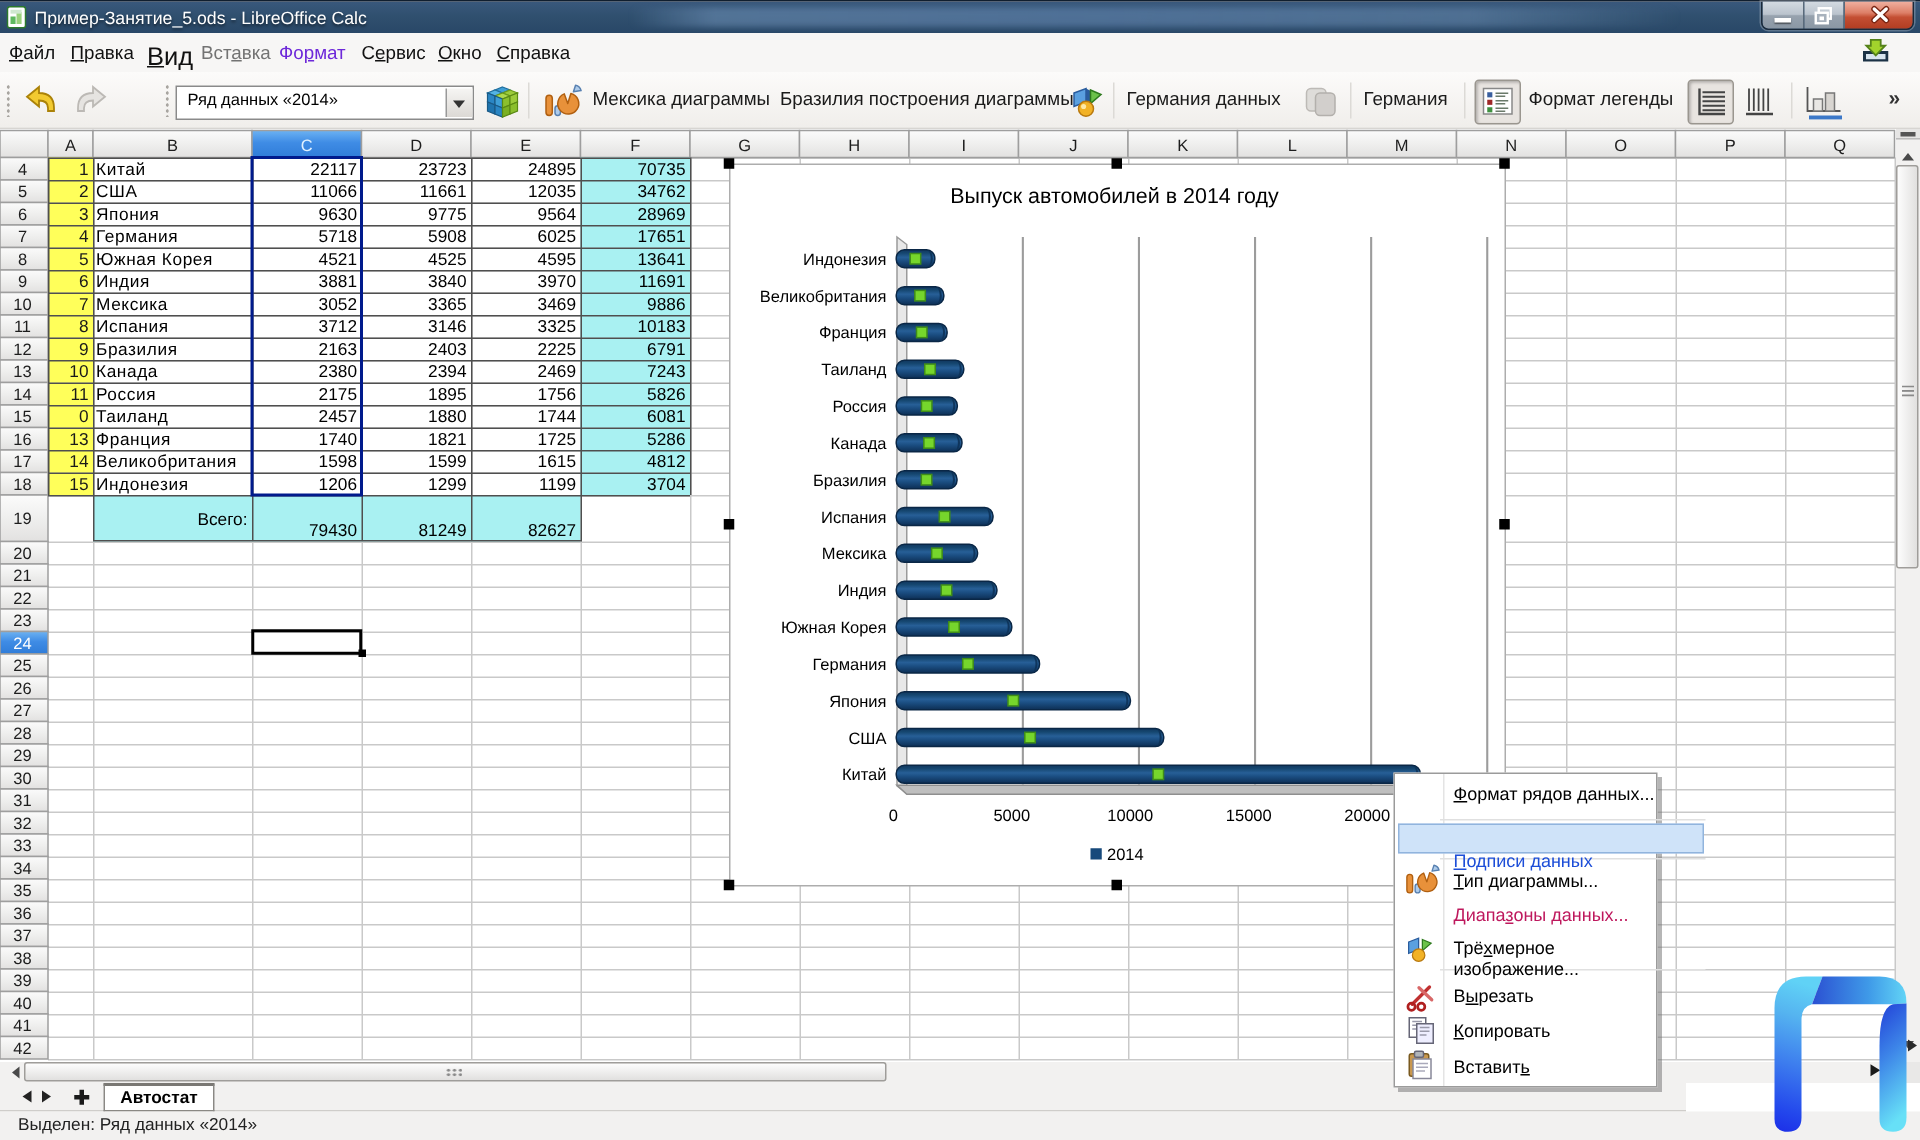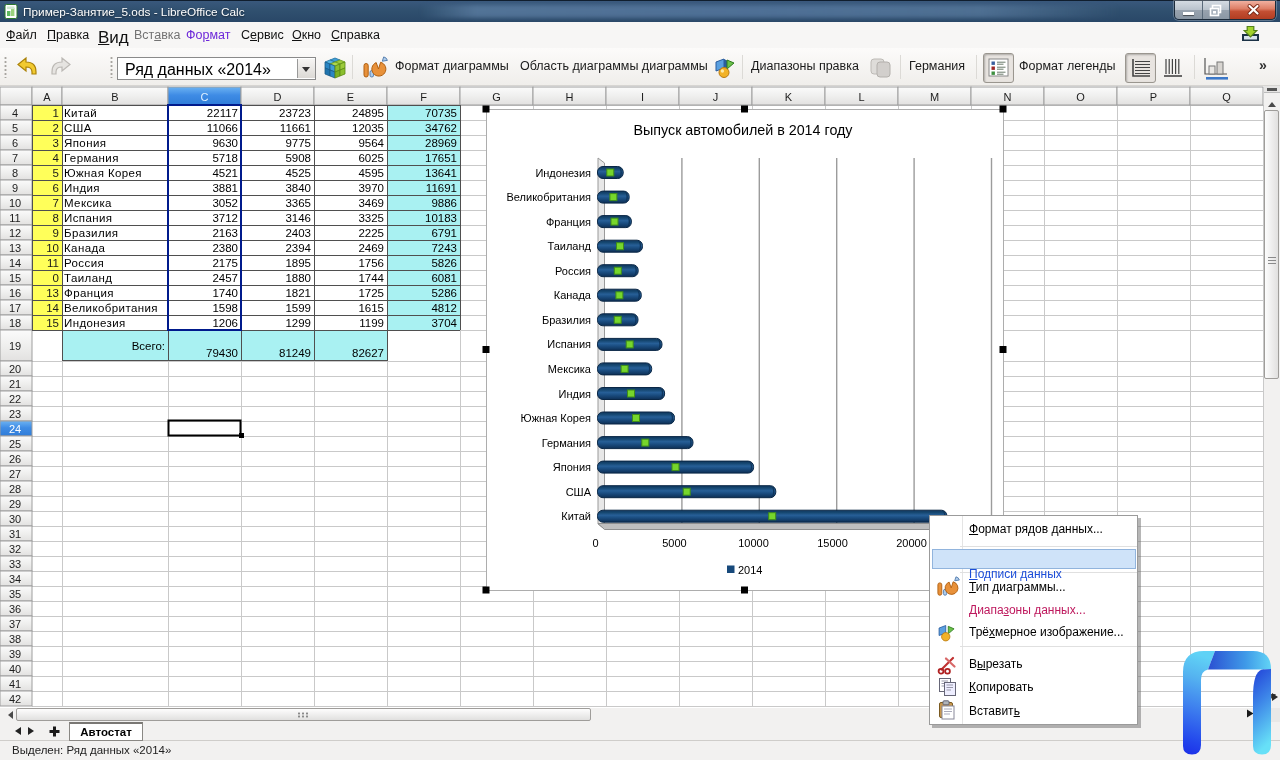--- a/index.html
+++ b/index.html
@@ -52,21 +52,21 @@
     <div class="abs" style="left:0;top:48px;width:1280px;height:38px;background:linear-gradient(180deg,#fcfbfa,#f0eeeb);border-bottom:1px solid #d7d5d2">
       <div class="abs" style="left:4px;top:8px;width:3px;height:22px;background-image:radial-gradient(circle,#a8a5a0 1px,transparent 1.2px);background-size:3px 4px"></div>
       <div class="abs" style="left:110px;top:8px;width:3px;height:22px;background-image:radial-gradient(circle,#a8a5a0 1px,transparent 1.2px);background-size:3px 4px"></div>
       <svg class="abs" style="left:14px;top:7px" width="26" height="24">
         <path d="M22 17 Q22 7 12 7 L12 3 L4 9.5 L12 16 L12 12 Q18 12 18 17 L18 19 L22 19 Z" fill="#f2ca30" stroke="#ab8208" stroke-width="1.2"></path>
       </svg>
       <svg class="abs" style="left:48px;top:7px" width="26" height="24">
         <path d="M4 17 Q4 7 14 7 L14 3 L22 9.5 L14 16 L14 12 Q8 12 8 17 L8 19 L4 19 Z" fill="#e6e4e1" stroke="#bcb9b5" stroke-width="1.2"></path>
       </svg>
       <div class="abs" style="left:117px;top:9px;width:199px;height:23px;background:#fff;border:1px solid #8a8a8a">
-        <div class="abs" style="left:7px;top:3px;font-size:16px;color:#000">Ряд данных «2014»</div>
+        <div class="abs" style="left:7px;top:3px;font-size:11px;color:#000">Ряд данных «2014»</div>
         <div class="abs" style="left:179px;top:1px;width:18px;height:19px;background:linear-gradient(180deg,#f6f5f3,#dcd9d5);border-left:1px solid #999"></div>
         <div class="abs" style="left:184px;top:9px;width:0;height:0;border:4px solid transparent;border-top:5px solid #333"></div>
       </div>
       <svg class="abs" style="left:322px;top:8px" width="26" height="25">
         <polygon points="13,2 18,4 13,6 8,4" fill="#3e9ed6" stroke="#1f6f9e" stroke-width="0.8"></polygon>
         <polygon points="18,4 23,6 18,8 13,6" fill="#9ccb3b" stroke="#6a9a1a" stroke-width="0.8"></polygon>
         <polygon points="8,4 13,6 8,8 3,6" fill="#54b4e4" stroke="#1f6f9e" stroke-width="0.8"></polygon>
         <polygon points="13,6 18,8 13,10 8,8" fill="#aed84e" stroke="#6a9a1a" stroke-width="0.8"></polygon>
         <polygon points="3,6 8,8 8,14 3,12" fill="#2a86c4" stroke="#1a5a86" stroke-width="0.8"></polygon>
         <polygon points="8,8 13,10 13,16 8,14" fill="#3e9ed6" stroke="#1a5a86" stroke-width="0.8"></polygon>
@@ -77,31 +77,31 @@
         <polygon points="13,16 18,14 18,20 13,22" fill="#7ab024" stroke="#5a8a14" stroke-width="0.8"></polygon>
         <polygon points="18,14 23,12 23,18 18,20" fill="#8bbf2e" stroke="#5a8a14" stroke-width="0.8"></polygon>
       </svg>
       <div class="abs" style="left:352px;top:7px;width:1px;height:24px;background:#dcdad6"></div>
       <svg class="abs" style="left:362px;top:8px" width="26" height="24">
         <rect x="2" y="7.5" width="4.2" height="13.5" rx="2.1" fill="#e8913a" stroke="#b05f10" stroke-width="1"></rect>
         <rect x="8" y="14.5" width="3.6" height="6.5" rx="1.8" fill="#aecbea" stroke="#5880b0" stroke-width="1"></rect>
         <path d="M16.5 13 L18.6 6.3 A7 7 0 1 1 14.2 6.6 Z" fill="#e8913a" stroke="#b05f10" stroke-width="1" stroke-linejoin="round"></path>
         <path d="M20.3 5.2 L21.7 0.9 A4.8 4.8 0 0 1 25.4 4.4 Z" fill="#aecbea" stroke="#5880b0" stroke-width="1" stroke-linejoin="round"></path>
       </svg>
-      <div class="abs" style="left:395px;top:11px;font-size:12.5px;color:#1a1a1a">Формат диаграммы</div>
-      <div class="abs" style="left:520px;top:11px;font-size:12.5px;color:#1a1a1a">Область диаграммы диаграммы</div>
+      <div class="abs" style="left:395px;top:11px;font-size:12.5px;color:#1a1a1a">Мексика диаграммы</div>
+      <div class="abs" style="left:520px;top:11px;font-size:12.5px;color:#1a1a1a">Бразилия построения диаграммы</div>
       <svg class="abs" style="left:713px;top:8px" width="25" height="24">
         <polygon points="3,6 11,3 11,12 3,15" fill="#5aa0e0" stroke="#2b5d9e" stroke-width="1"></polygon>
         <polygon points="11,3 15,5 15,14 11,12" fill="#2b5d9e"></polygon>
         <path d="M14 4 L21 7 L14 13 Z" fill="#6cc24a" stroke="#2e7a1e" stroke-width="1"></path>
         <circle cx="11" cy="16.5" r="5" fill="#f2b226" stroke="#b97a10" stroke-width="1"></circle>
         <circle cx="9.4" cy="15" r="1.7" fill="#fde9a8"></circle>
       </svg>
       <div class="abs" style="left:742px;top:7px;width:1px;height:24px;background:#dcdad6"></div>
-      <div class="abs" style="left:751px;top:11px;font-size:12.5px;color:#1a1a1a">Диапазоны правка</div>
+      <div class="abs" style="left:751px;top:11px;font-size:12.5px;color:#1a1a1a">Германия данных</div>
       <svg class="abs" style="left:868px;top:8px" width="26" height="24">
         <rect x="3" y="3" width="13" height="15" rx="3" fill="#dedcd9" stroke="#bdbab6" stroke-width="1"></rect>
         <rect x="9" y="6" width="13" height="15" rx="3" fill="#d2cfcc" stroke="#b3b0ac" stroke-width="1"></rect>
       </svg>
       <div class="abs" style="left:900px;top:7px;width:1px;height:24px;background:#dcdad6"></div>
       <div class="abs" style="left:909px;top:11px;font-size:12.5px;color:#1a1a1a">Германия</div>
       <div class="abs" style="left:976px;top:7px;width:1px;height:24px;background:#dcdad6"></div>
       <div class="abs" style="left:983px;top:5px;width:31px;height:30px;background:#e8e4e0;border:1px solid #9a968f;border-radius:3px;box-shadow:inset 1px 1px 2px rgba(0,0,0,.25)"></div>
       <svg class="abs" style="left:988px;top:10px" width="22" height="20">
         <rect x="1" y="1" width="19" height="17" fill="#fff" stroke="#888" stroke-width="1"></rect>
@@ -128,21 +128,21 @@
         <rect x="4" y="21" width="22" height="2.6" fill="#3c78c8"></rect>
       </svg>
       <div class="abs" style="left:1259px;top:9px;font-size:14px;font-weight:bold;color:#333">»</div>
     </div>
     <div class="abs" style="left:0;top:708px;width:1264px;height:14px;background:#f2f1f0">
       <div class="abs" style="left:4px;top:3px;width:0;height:0;border:4px solid transparent;border-right:5px solid #4a4a4a"></div>
       <div class="abs" style="left:16px;top:0px;width:575px;height:13px;background:linear-gradient(180deg,#fdfdfd,#e1e0df);border:1px solid #9f9d9a;border-radius:2px"></div>
       <div class="abs" style="left:297px;top:4px;width:11px;height:6px;background-image:radial-gradient(circle,#8a8a8a 1px,transparent 1.2px);background-size:4px 3px"></div>
     </div>
     <div class="abs" style="left:1264px;top:708px;width:16px;height:14px;background:#e9e8e7"></div>
-    <div class="abs" style="left:0;top:722px;width:1280px;height:19px;background:#f2f1f0;border-bottom:1px solid #cfcdca">
+    <div class="abs" style="left:0;top:722px;width:1124px;height:19px;background:#f2f1f0;border-bottom:1px solid #cfcdca">
       <div class="abs" style="left:11px;top:5px;width:0;height:0;border:4.5px solid transparent;border-right:6px solid #222"></div>
       <div class="abs" style="left:28px;top:5px;width:0;height:0;border:4.5px solid transparent;border-left:6px solid #222"></div>
       <svg class="abs" style="left:49px;top:4px" width="11" height="11">
         <path d="M5.5 0.5 V10.5 M0.5 5.5 H10.5" stroke="#1a1a1a" stroke-width="3"></path>
       </svg>
       <div class="abs" style="left:69px;top:0px;width:74px;height:19px;background:#fff;border:1px solid #8a8884;border-top:2px solid #7a7874;text-align:center;font-size:11.5px;font-weight:bold;color:#000;line-height:16px">Автостат</div>
     </div>
     <div class="abs" style="left:0;top:741px;width:1280px;height:19px;background:#f2f1f0">
       <div class="abs" style="left:12px;top:3px;font-size:11.5px;color:#222">Выделен: Ряд данных «2014»</div>
     </div>
@@ -521,21 +521,21 @@
       <rect x="999.5" y="346.0" width="7" height="7" fill="#000"></rect>
       <rect x="999.5" y="586.5" width="7" height="7" fill="#000"></rect>
       <path d="M1247 709.5 l6.5 4 -6.5 4 z" fill="#1a1a1a"></path>
       <g>
         <path d="M1183 746 L1183 672 Q1183 651 1204 651 L1215 651 L1208 669.5 Q1201 671 1201 680 L1201 745 Q1201 754.5 1192 754.5 Q1183 754.5 1183 746 Z" fill="url(#lgA)"></path>
         <path d="M1215 651 L1253 651 Q1271 651 1271 669 L1262 669.5 L1208 669.5 Z" fill="url(#lgB)"></path>
         <path d="M1262 669.5 L1271 669 L1271 745 Q1271 754.5 1262 754.5 Q1253 754.5 1253 746 L1253 697 Q1253 672 1262 669.5 Z" fill="url(#lgC)"></path>
       </g>
       <path d="M1272 693 l6 4 -6 4 z" fill="#2a2a2a"></path>
     </svg>
-    <div class="abs" style="left:929px;top:515px;width:209px;height:210px;background:#fff;border:1px solid #9b9b9b;box-shadow:3px 3px 0 rgba(110,110,110,.5);z-index:20">
+    <div class="abs" style="left:929px;top:515px;width:176px;height:210px;background:#fff;border:1px solid #9b9b9b;box-shadow:3px 3px 0 rgba(110,110,110,.5);z-index:20">
       <div class="abs" style="left:32px;top:0;width:1px;height:208px;background:#e4e4e4"></div>
       <div class="abs" style="left:2px;top:33px;width:204px;height:20px;background:#cfe3f9;border:1px solid #91b4dd"></div>
       <div class="abs" style="left:39px;top:6px;font-size:12px;color:#000;z-index:2"><u>Ф</u>ормат рядов данных...</div>
       <div class="abs" style="left:30px;top:30px;width:177px;height:1px;background:#e0e0e0"></div>
       <div class="abs" style="left:39px;top:51px;font-size:12px;color:#1d4ed8;z-index:2"><u>П</u>одписи данных</div>
       <div class="abs" style="left:30px;top:56px;width:177px;height:1px;background:#e0e0e0"></div>
       <div class="abs" style="left:39px;top:64px;font-size:12px;color:#000;z-index:2"><u>Т</u>ип диаграммы...</div>
       <div class="abs" style="left:39px;top:87px;font-size:12px;color:#be185d;z-index:2">Диапа<u>з</u>оны данных...</div>
       <div class="abs" style="left:39px;top:109px;font-size:12px;color:#000;z-index:2">Трё<u>х</u>мерное изображение...</div>
       <div class="abs" style="left:30px;top:130px;width:177px;height:1px;background:#e0e0e0"></div>

